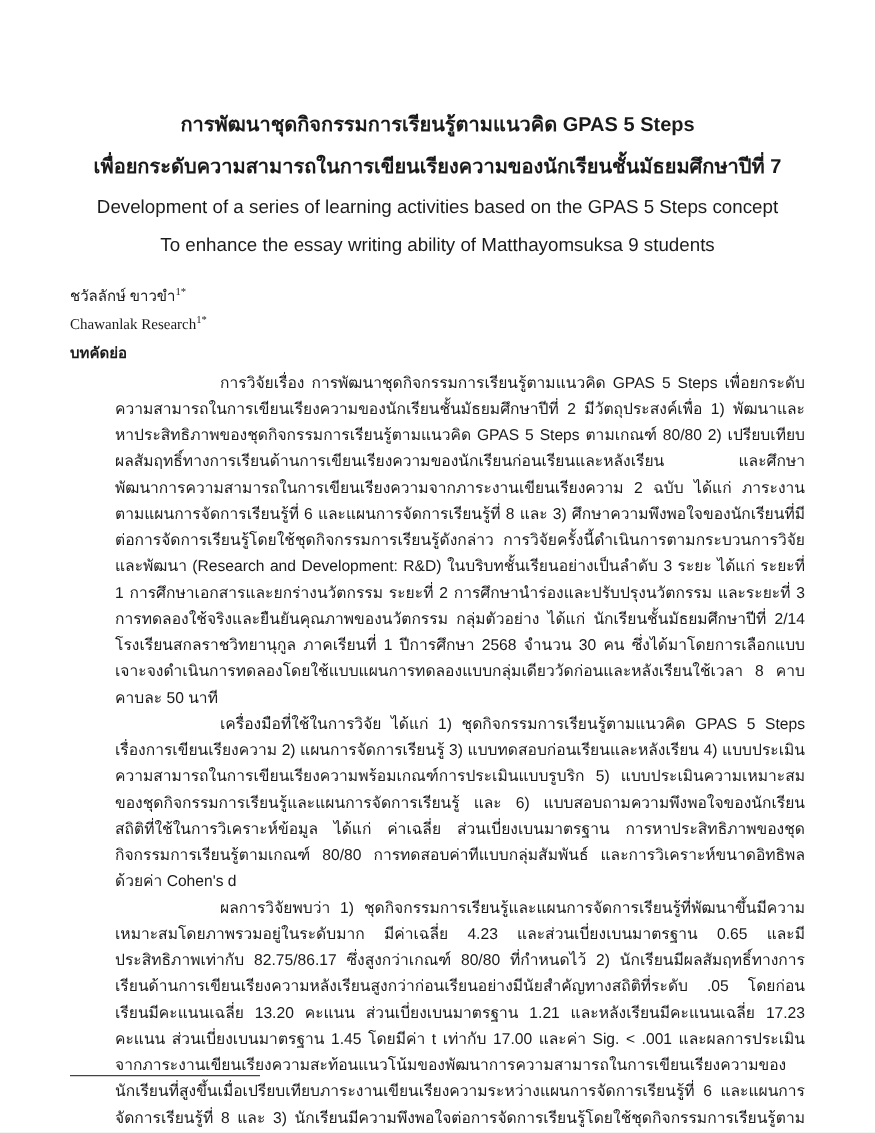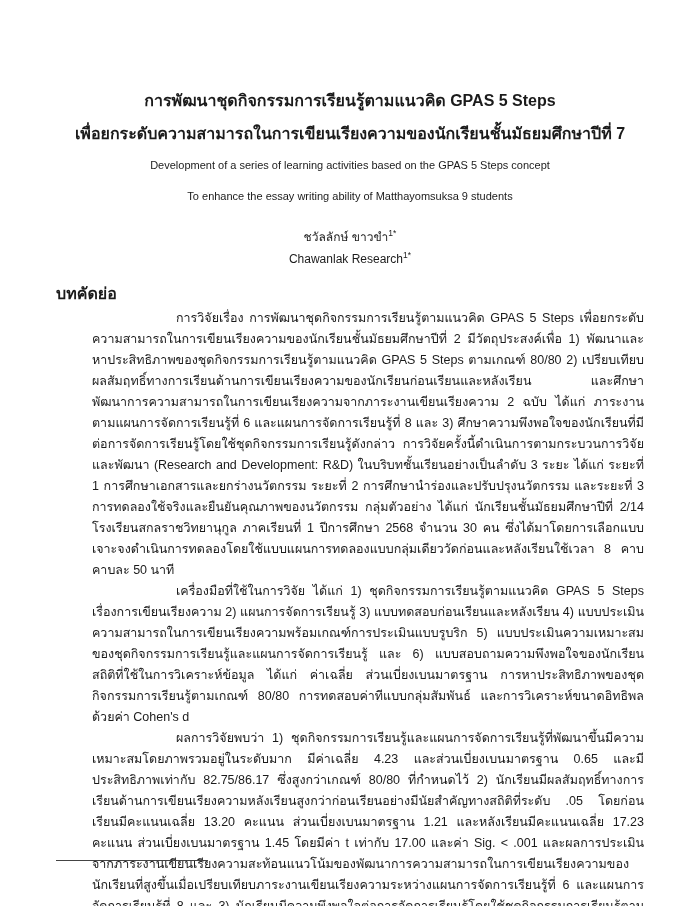--- a/index.html
+++ b/index.html
@@ -15,34 +15,34 @@
     padding: 84px 56px 0 56px;
     overflow: hidden;
   }
   .title-block { text-align: center; }
   .title-th {
     font-size: 16px;
     font-weight: bold;
     line-height: 33px;
   }
   .title-en {
-    font-size: 11px;
+    font-size: 15px;
     font-weight: normal;
     line-height: 31px;
   }
   .authors {
     margin-top: 14px;
-    text-align: center;
+    text-align: left;
     font-size: 12px;
     line-height: 22px;
+    font-family: Liberation Serif, serif;
   }
   sup { font-size: 8.5px; line-height: 0; }
   .abstract-heading {
-    margin-top: 12px;
-    font-size: 16px;
+    font-size: 12px;
     font-weight: bold;
     line-height: 24px;
   }
   .abstract-body { margin-top: 2px; margin-left: 36px; }
   .para {
     margin: 0;
     font-size: 12.5px;
     line-height: 21px;
     text-align: justify;
     text-indent: 84px;

